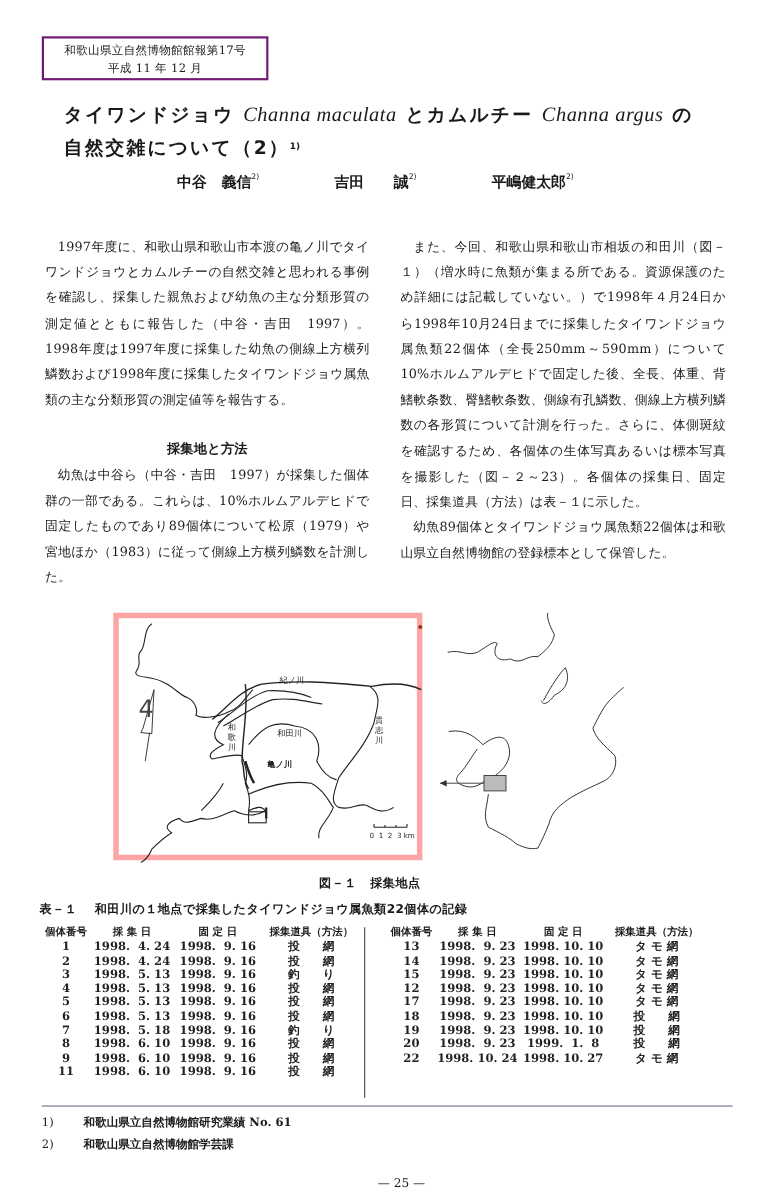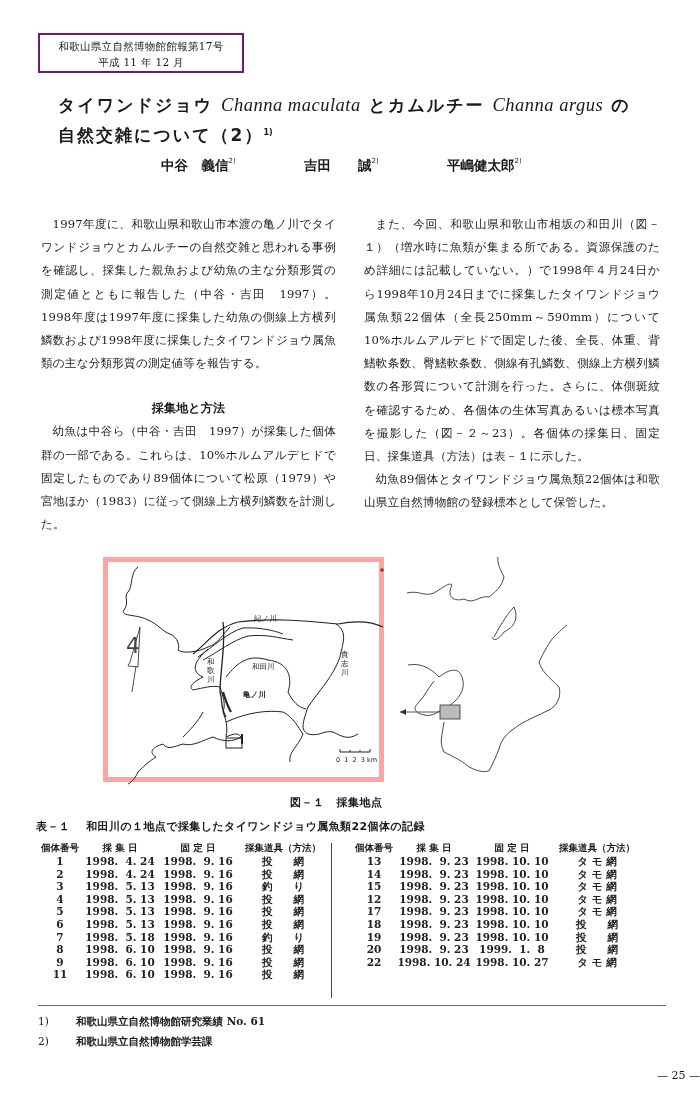--- a/index.html
+++ b/index.html
@@ -44,21 +44,21 @@
   .data-table th { font-weight: bold; font-size: 9.5px; text-align: center; padding: 0; height: 13px; }
   .data-table td { padding: 0; text-align: center; white-space: pre; font-weight: bold; color: #222; }
   .table-left { left: 38px; }
   .table-right { left: 352px; }
   .c-id { width: 44px; } .c-col { width: 76px; } .c-fix { width: 80px; } .c-tool { width: 90px; }
   .table-divider { position: absolute; left: 331px; top: 843px; width: 1px; height: 155px; background: #444; }
 
   .rule { position: absolute; left: 38px; top: 1005px; width: 628px; height: 1px; background: #6a6a90; }
   .footnotes { position: absolute; left: 38px; top: 1011px; font-size: 10.5px; line-height: 20px; font-weight: bold; }
   .footnotes .fn-no { display: inline-block; width: 38px; font-weight: normal; }
-  .page-no { position: absolute; top: 1069px; left: 0; width: 700px; text-align: right; font-size: 11px; padding-left: 30px; }
+  .page-no { position: absolute; top: 1069px; left: 0; width: 700px; text-align: center; font-size: 11px; padding-left: 30px; }
 </style>
 </head>
 <body>
 
 <div class="journal-box">
   <div>和歌山県立自然博物館館報第17号</div>
   <div>平成 11 年 12 月</div>
 </div>
 
 <h1 class="title">

